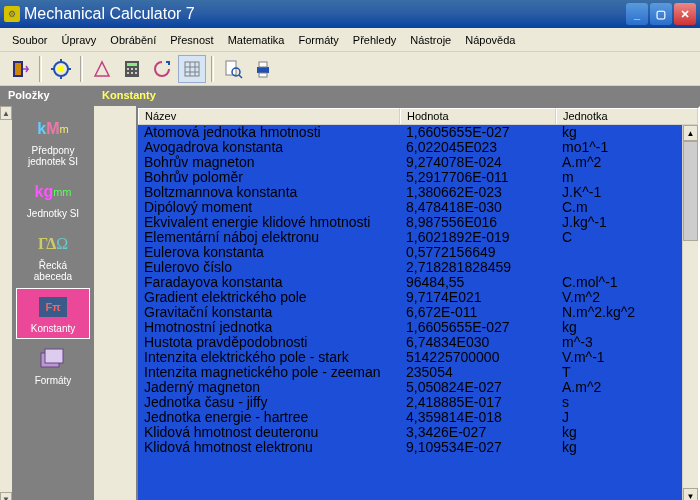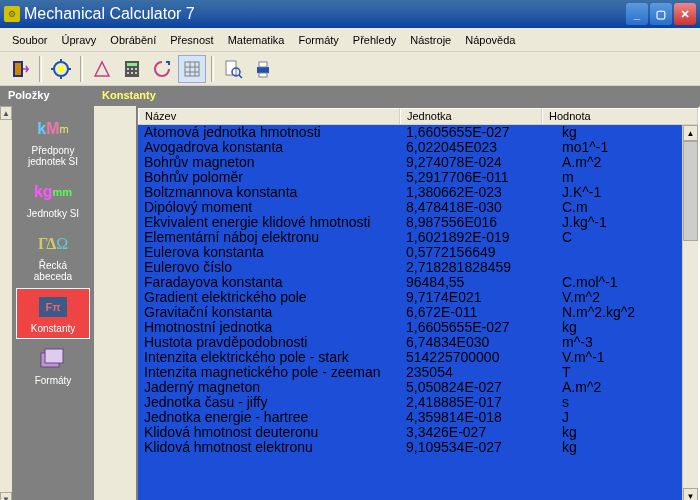--- a/index.html
+++ b/index.html
@@ -23,21 +23,21 @@
 
 .content { display:flex; height:420px; background:#ece9d8; }
 
 .rail { width:12px; display:flex; flex-direction:column; }
 .rail-btn { height:14px; background:#ece9d8; border:1px solid #aca899; display:flex; align-items:center; justify-content:center; font-size:8px; color:#555;}
 .rail-spacer { flex:1; }
 
 .sidebar-head { background:#808080; color:white; font-weight:bold; padding:3px 8px; font-size:11px; height:20px;}
 .sidebar { width:82px; background:#808080; display:flex; flex-direction:column; align-items:center; padding:4px 0; gap:1px; overflow:hidden;}
 .sb-item { width:74px; display:flex; flex-direction:column; align-items:center; padding:4px 2px; color:white; font-size:10px; text-align:center; cursor:default; border:1px solid transparent;}
-.sb-item.selected { background:#ef4444; border:1px solid #fff; }
+.sb-item.selected { background:#ec4899; border:1px solid #fff; }
 .sb-icon { width:36px; height:28px; margin-bottom:2px; display:flex; align-items:center; justify-content:center; font-size:16px; position:relative;}
 
 .main { flex:1; display:flex; flex-direction:column; }
 .main-head { background:#808080; color:#ffff66; font-weight:bold; padding:3px 8px; height:20px; font-size:11px;}
 .list-wrap { background:#1d4ed8; flex:1; border-left:2px solid #808080; border-top:2px solid #808080; border-right:2px solid #fff; border-bottom:2px solid #fff; position:relative; overflow:hidden;margin-left:42px;}
 .list-inner { position:absolute; inset:0; overflow:hidden;}
 .list-header { display:flex; background:#ece9d8; border-bottom:1px solid #d4d0c8; height:17px;}
 .lh { border-right:1px solid #d4d0c8; border-top:1px solid #fff; border-left:1px solid #fff; padding:1px 6px; font-size:11px;}
 .lh.c1 { width:262px; }
 .lh.c2 { width:156px; }
@@ -174,21 +174,21 @@
               <span style="color:#e7a;font-weight:bold;">M</span>
               <br>
               <span style="color:#ee6;font-size:11px;">m</span>
             </div>
           <span>Předpony jednotek SI</span>
         </div>
         <div class="sb-item">
           <div class="sb-icon">
               <span style="color:#f5f;font-weight:bold;">kg</span>
               <br>
-              <span style="color:#5f5;font-size:11px;font-weight:bold;">mm</span>
+              <span style="color:#5f5;font-size:11px;">mm</span>
             </div>
           <span>Jednotky SI</span>
         </div>
         <div class="sb-item">
           <div class="sb-icon">
               <span style="color:#cc6;font-weight:bold;font-family:serif;">ΓΔ</span>
               <br>
               <span style="color:#6cc;font-family:serif;">Ω</span>
             </div>
           <span>Řecká abeceda</span>
@@ -214,22 +214,22 @@
       </div>
     </div>
   </div>
 
   <div class="main">
     <div class="main-head">Konstanty</div>
     <div class="list-wrap">
       <div class="list-inner">
         <div class="list-header">
           <div class="lh c1">Název</div>
+          <div class="lh c2">Hodnota</div>
           <div class="lh c3">Jednotka</div>
-          <div class="lh c2">Hodnota</div>
         </div>
         <div class="list-body" id="list-body">
             <div class="row">
               <div class="cell c1">Atomová jednotka hmotnosti</div>
               <div class="cell c2">1,6605655E-027</div>
               <div class="cell c3">kg</div>
             </div>
             <div class="row">
               <div class="cell c1">Avogadrova konstanta</div>
               <div class="cell c2">6,022045E023</div>

